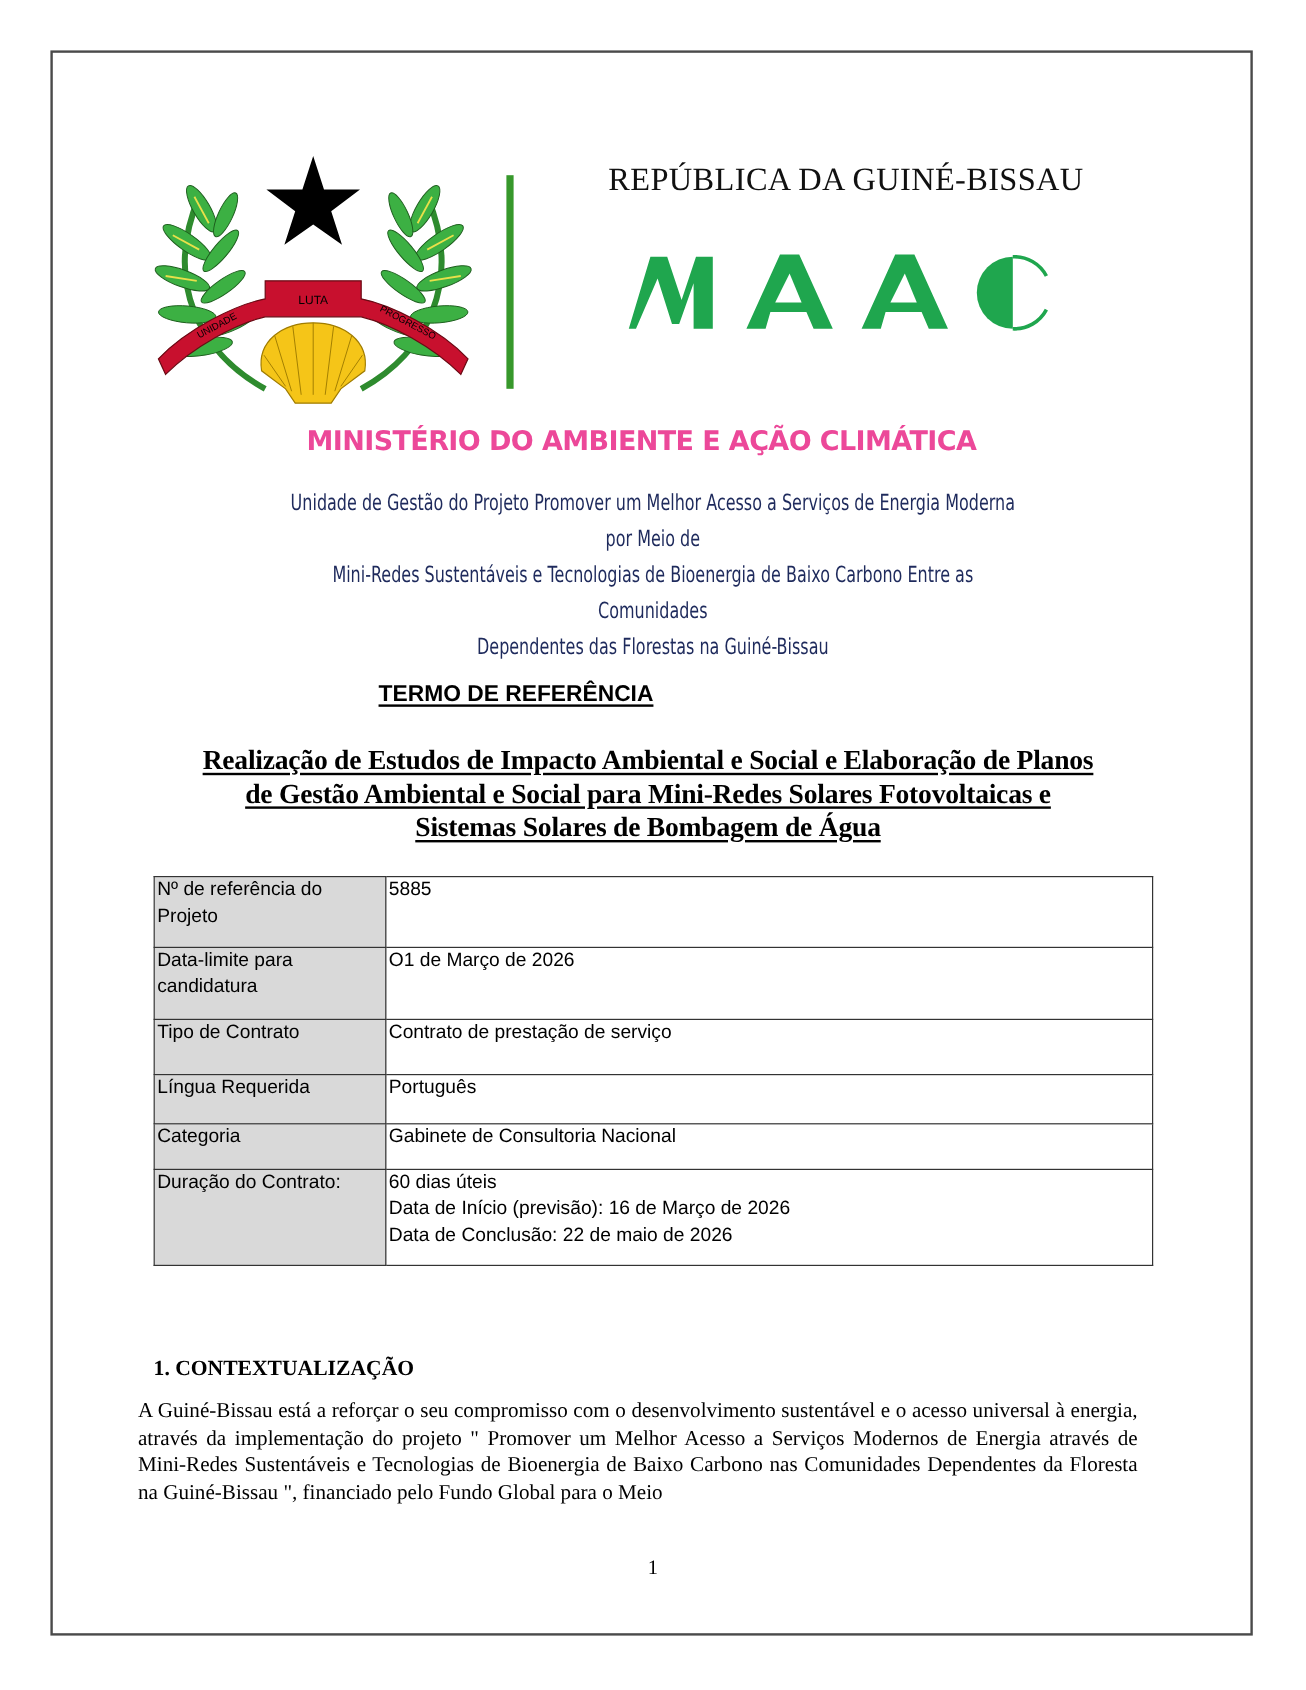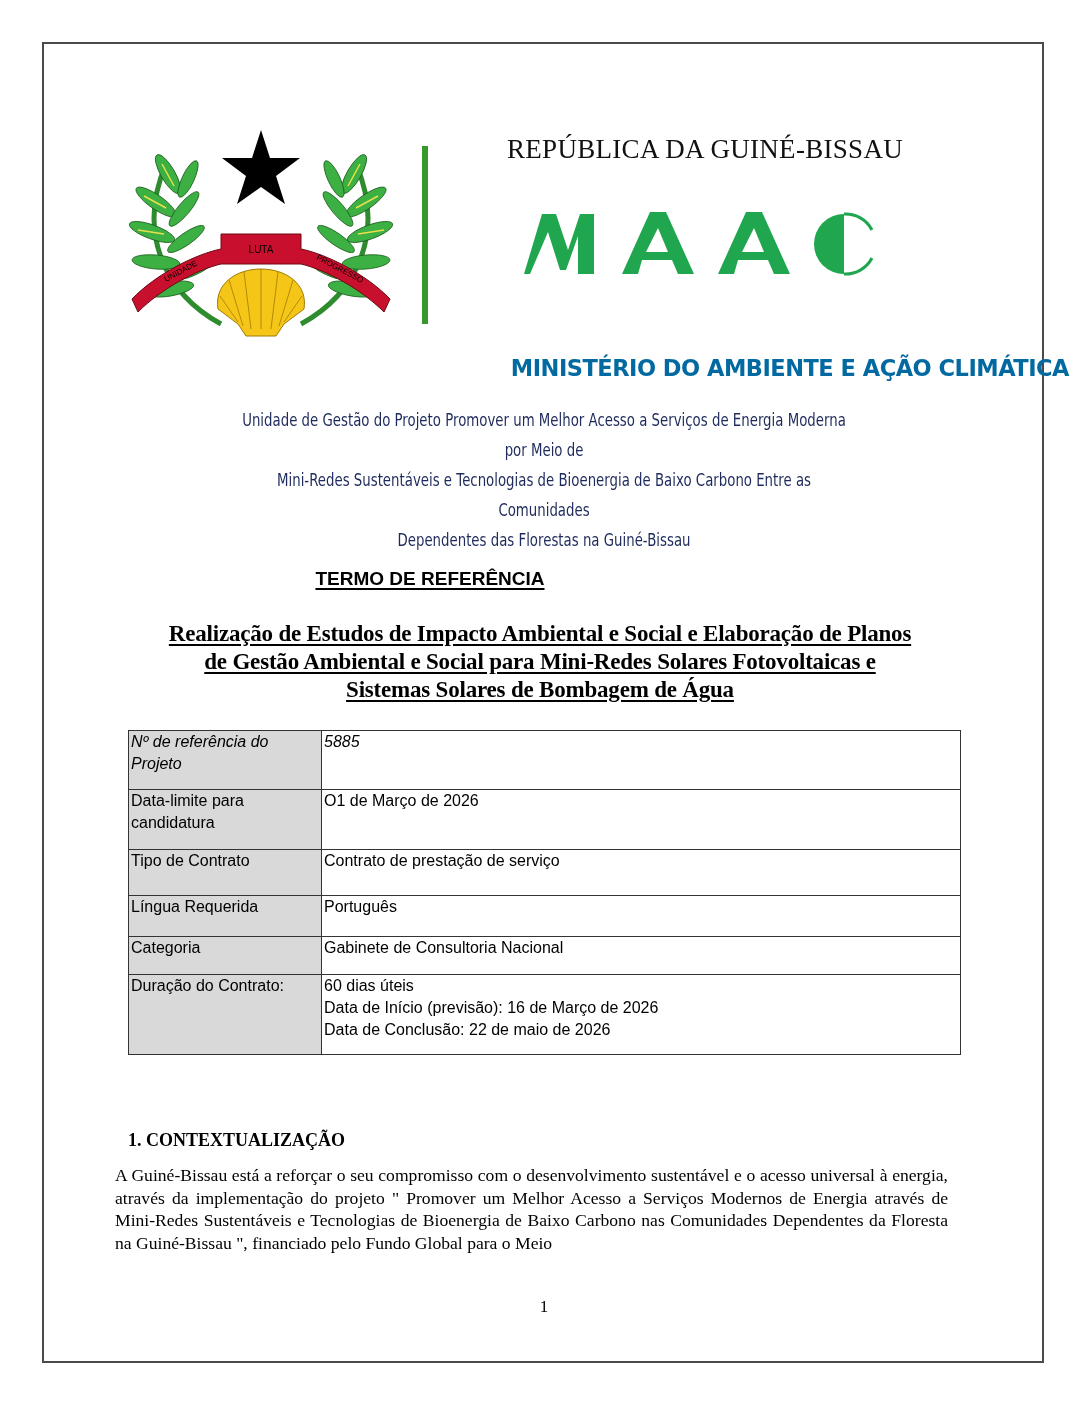--- a/index.html
+++ b/index.html
@@ -2,21 +2,21 @@
 <html><head>
   <meta charset="utf-8">
   <style>
     html, body { margin: 0; padding: 0; background: #ffffff; }
     body { width: 1088px; height: 1408px; position: relative; overflow: hidden; font-family: "Liberation Serif", serif; color: #000; }
     .frame { position: absolute; left: 42px; top: 42px; width: 1002px; height: 1321px; border: 2px solid #4a4a4a; box-sizing: border-box; }
     .emblem { position: absolute; left: 126px; top: 124px; width: 270px; height: 216px; }
     .vbar { position: absolute; left: 422px; top: 146px; width: 6px; height: 178px; background: #37982b; }
     .republic { position: absolute; left: 470px; top: 134px; width: 470px; text-align: center; font-family: "Liberation Serif", serif; font-size: 27px; letter-spacing: 0.3px; color: #111; }
     .maac { position: absolute; left: 522px; top: 202px; width: 360px; height: 80px; }
-    .ministry { position: absolute; left: 0; top: 355px; width: 1069px; text-align: right; font-family: "DejaVu Sans", sans-serif; font-weight: bold; font-size: 22.5px; color: #0369a1; letter-spacing: -0.5px; }
+    .ministry { position: absolute; left: 0; top: 355px; width: 1069px; text-align: center; font-family: "DejaVu Sans", sans-serif; font-weight: bold; font-size: 22.5px; color: #ec4899; letter-spacing: -0.5px; }
     .unit { position: absolute; left: 120px; top: 405px; width: 848px; text-align: center; font-family: "DejaVu Sans", sans-serif; font-size: 18.5px; line-height: 30px; color: #1e2a5c; transform: scaleX(0.72); transform-origin: center top; }
     .tor { position: absolute; left: 0; top: 568px; width: 860px; text-align: center; font-family: "Liberation Sans", sans-serif; font-weight: bold; font-size: 19px; text-decoration: underline; text-decoration-thickness: 2px; text-underline-offset: 3px; }
     .title { position: absolute; left: 124px; top: 620px; width: 832px; text-align: center; font-family: "Liberation Serif", serif; font-weight: bold; font-size: 23px; line-height: 28px; text-decoration: underline; text-decoration-thickness: 2px; text-underline-offset: 3px; letter-spacing: -0.2px; }
     table.info { position: absolute; left: 128px; top: 730px; width: 833px; border-collapse: collapse; font-family: "Liberation Sans", sans-serif; font-size: 16px; line-height: 22px; }
     table.info td { border: 1.5px solid #333; vertical-align: top; padding: 0 2px; }
     table.info td.lbl { background: #d9d9d9; width: 188px; }
     .h1 { position: absolute; left: 128px; top: 1118px; font-family: "Liberation Serif", serif; font-weight: bold; font-size: 18px; margin-top: 12px; }
     .para { position: absolute; left: 115px; top: 1164px; width: 833px; font-family: "Liberation Serif", serif; font-size: 17.6px; line-height: 22.5px; text-align: justify; }
     .pageno { position: absolute; left: 0; top: 1297px; width: 1088px; text-align: center; font-family: "Liberation Serif", serif; font-size: 17px; }
     .line { display: block; }
@@ -121,21 +121,21 @@
 <div class="tor">TERMO DE REFERÊNCIA</div>
 
 <div class="title">
   <span class="line">Realização de Estudos de Impacto Ambiental e Social e Elaboração de Planos</span>
   <span class="line">de Gestão Ambiental e Social para Mini-Redes Solares Fotovoltaicas e</span>
   <span class="line">Sistemas Solares de Bombagem de Água</span>
 </div>
 
 <table class="info">
   <tbody>
-      <tr style="height:59px;font-style:italic;">
+      <tr style="height:59px;">
     <td class="lbl">Nº de referência do Projeto</td>
     <td><span>5885</span></td>
   </tr>
   <tr style="height:60px;">
     <td class="lbl">Data-limite para candidatura</td>
     <td><span>O1 de Março de 2026</span></td>
   </tr>
   <tr style="height:46px;margin-left:32px;">
     <td class="lbl">Tipo de Contrato</td>
     <td><span>Contrato de prestação de serviço</span></td>

